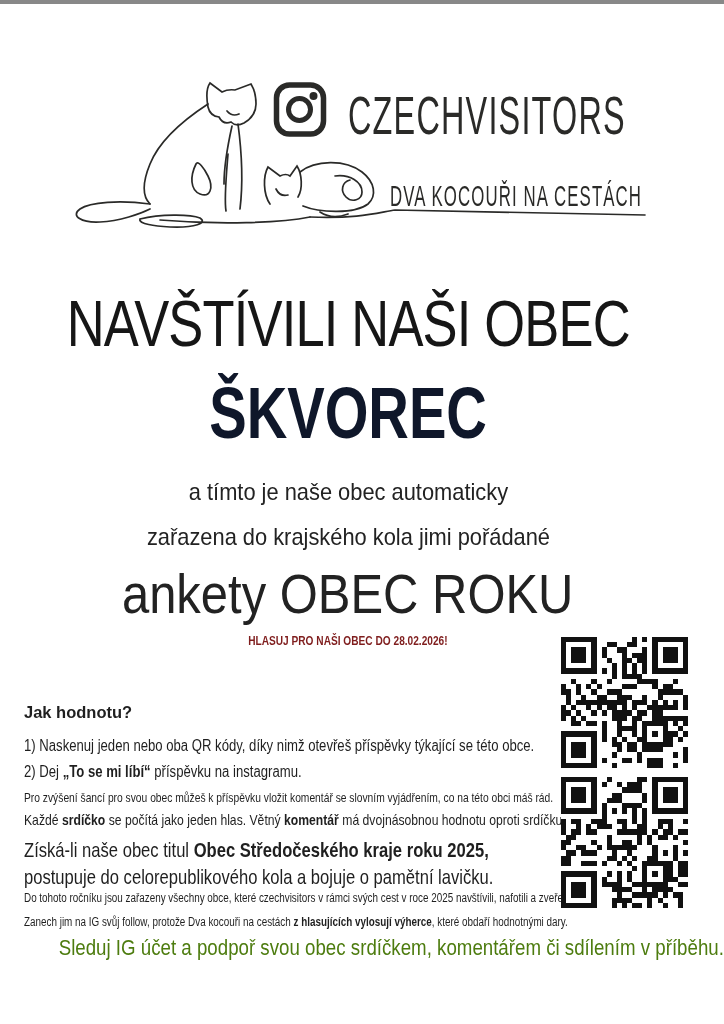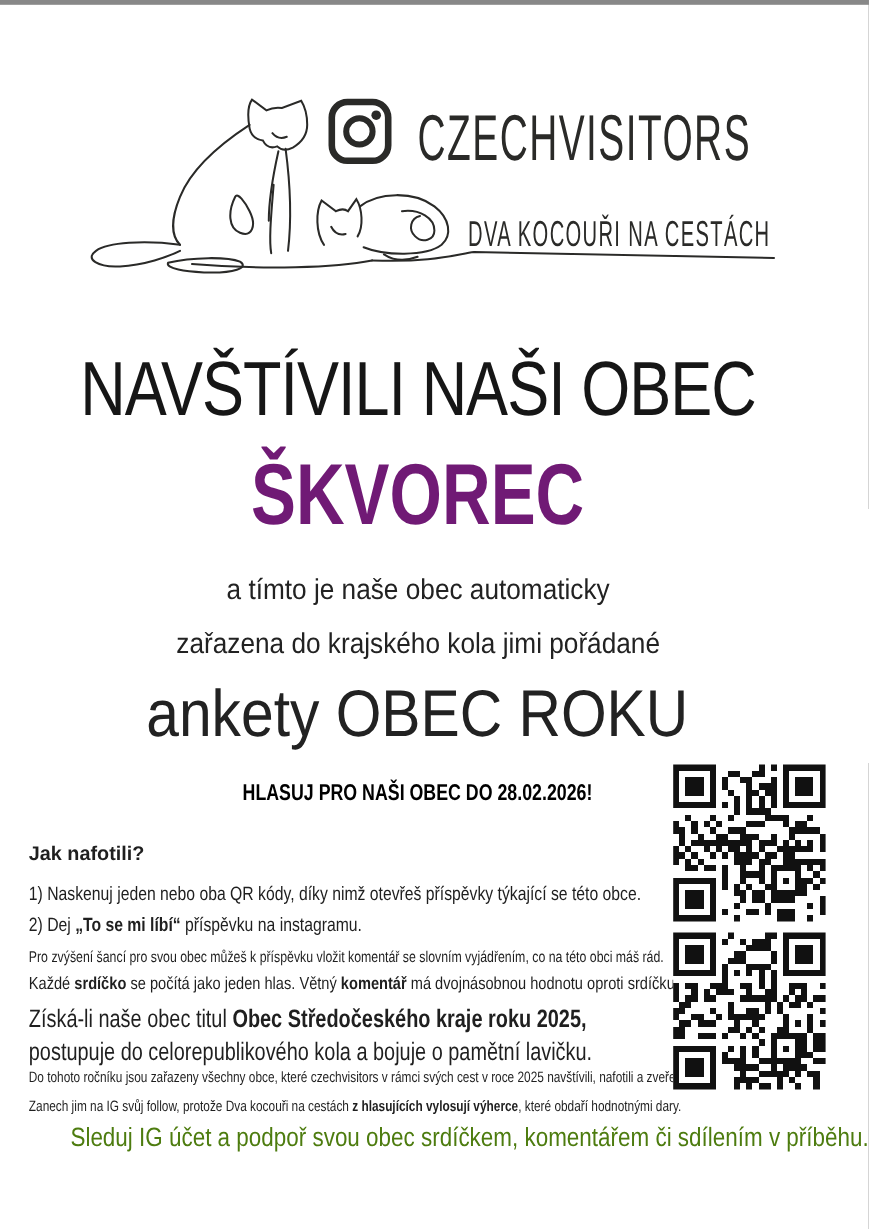--- a/index.html
+++ b/index.html
@@ -18,29 +18,29 @@
   }
   .logo-tagline{
     left:390px;top:175px;font-size:30px;font-weight:500;letter-spacing:2px;
     transform:scaleX(.56);transform-origin:left top;color:#2a2a28;
   }
   
   .cline{position:absolute;left:0;width:696px;text-align:center;white-space:nowrap;}
   .cline>span{display:inline-block;transform-origin:center top;}
   .h-visited{top:283px;font-size:64px;font-weight:400;letter-spacing:-1px;color:#161616;}
   .h-visited>span{transform:scaleX(.82);}
-  .h-village{top:368px;font-size:72px;font-weight:700;color:#701a75;}
+  .h-village{top:368px;font-size:72px;font-weight:700;color:#0f172a;}
   .h-village>span{transform:scaleX(.78);}
   .h-sub{font-size:24px;color:#222;}
   .h-sub>span{transform:scaleX(.91);}
   .h-sub1{top:474px;}
   .h-sub2{top:519px;}
   .h-sub3{top:558px;font-size:55px;}
   .h-sub3>span{transform:scaleX(.89);}
-  .h-call{top:647px;font-size:19px;font-weight:700;color:#000000;}
+  .h-call{top:629px;font-size:13px;font-weight:700;color:#7f1d1d;}
   .h-call>span{transform:scaleX(.78);}
   .h-footer{top:931px;font-size:22px;color:#4d7c0f;}
   .h-footer>span{transform:scaleX(.85);}
   
   .ltext{position:absolute;left:24px;white-space:nowrap;transform-origin:left top;color:#1f1f1f;}
   .how{top:699px;font-size:16.5px;font-weight:700;}
   .step{font-size:16px;transform:scaleX(.82);}
   .step1{top:733px;}
   .step2{top:759px;}
   .note1{top:786px;font-size:13px;transform:scaleX(.79);}
@@ -101,21 +101,21 @@
   <div class="abs logo-tagline">DVA KOCOUŘI NA CESTÁCH</div>
 
   <div class="cline h-visited"><span>NAVŠTÍVILI NAŠI OBEC</span></div>
   <div class="cline h-village"><span>ŠKVOREC</span></div>
   <div class="cline h-sub h-sub2"><span>zařazena do krajského kola jimi pořádané</span></div>
   <div class="cline h-sub h-sub1"><span>a tímto je naše obec automaticky</span></div>
   <div class="cline h-sub h-sub3"><span>ankety OBEC ROKU</span></div>
 
   <div class="cline h-call"><span>HLASUJ PRO NAŠI OBEC DO 28.02.2026!</span></div>
 
-  <div class="ltext how">Jak nafotili?</div>
+  <div class="ltext how">Jak hodnotu?</div>
 
   <div class="ltext step step1">1) Naskenuj jeden nebo oba QR kódy, díky nimž otevřeš příspěvky týkající se této obce.</div>
 
   <div class="ltext step step2"><span>2) Dej </span><b>„To se mi líbí“</b><span> příspěvku na instagramu.</span></div>
 
   <div class="ltext note1">Pro zvýšení šancí pro svou obec můžeš k příspěvku vložit komentář se slovním vyjádřením, co na této obci máš rád.</div>
 
   <div class="ltext note2"><span>Každé </span><b>srdíčko</b><span> se počítá jako jeden hlas. Větný </span><b>komentář</b><span> má dvojnásobnou hodnotu oproti srdíčku.</span></div>
 
   <div class="ltext mid mid1"><span>Získá-li naše obec titul </span><b>Obec Středočeského kraje roku 2025,</b></div>

